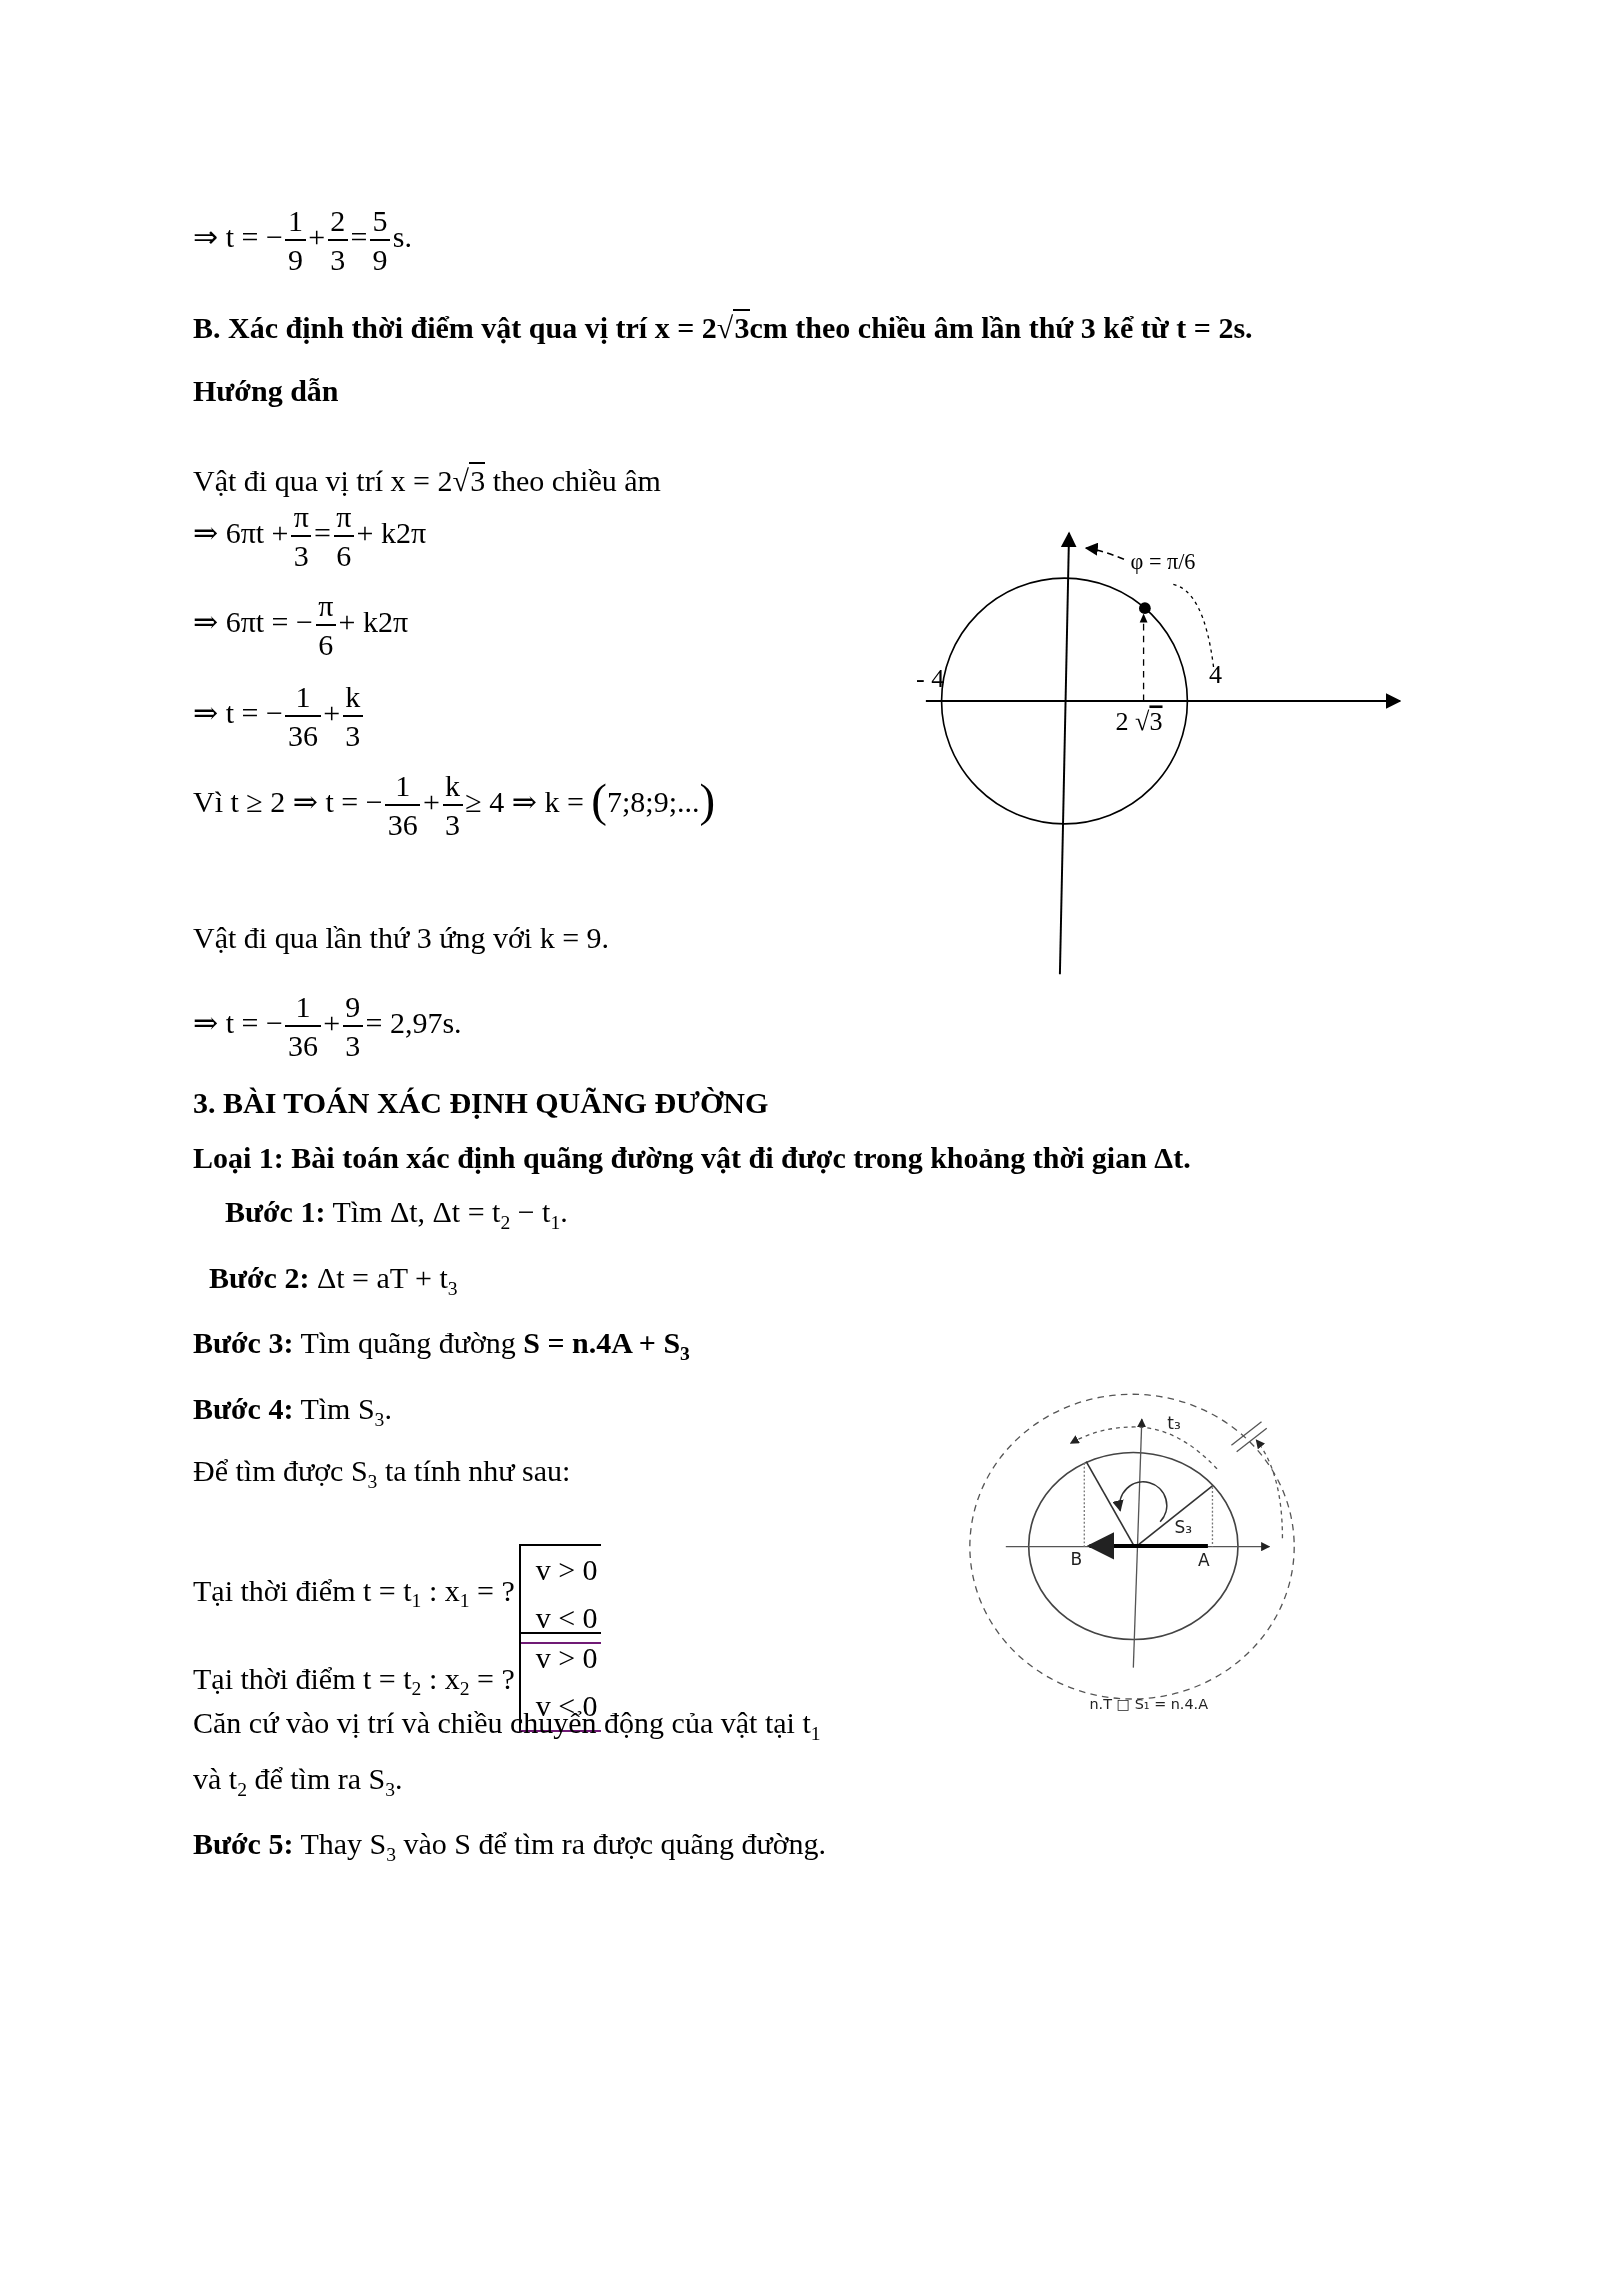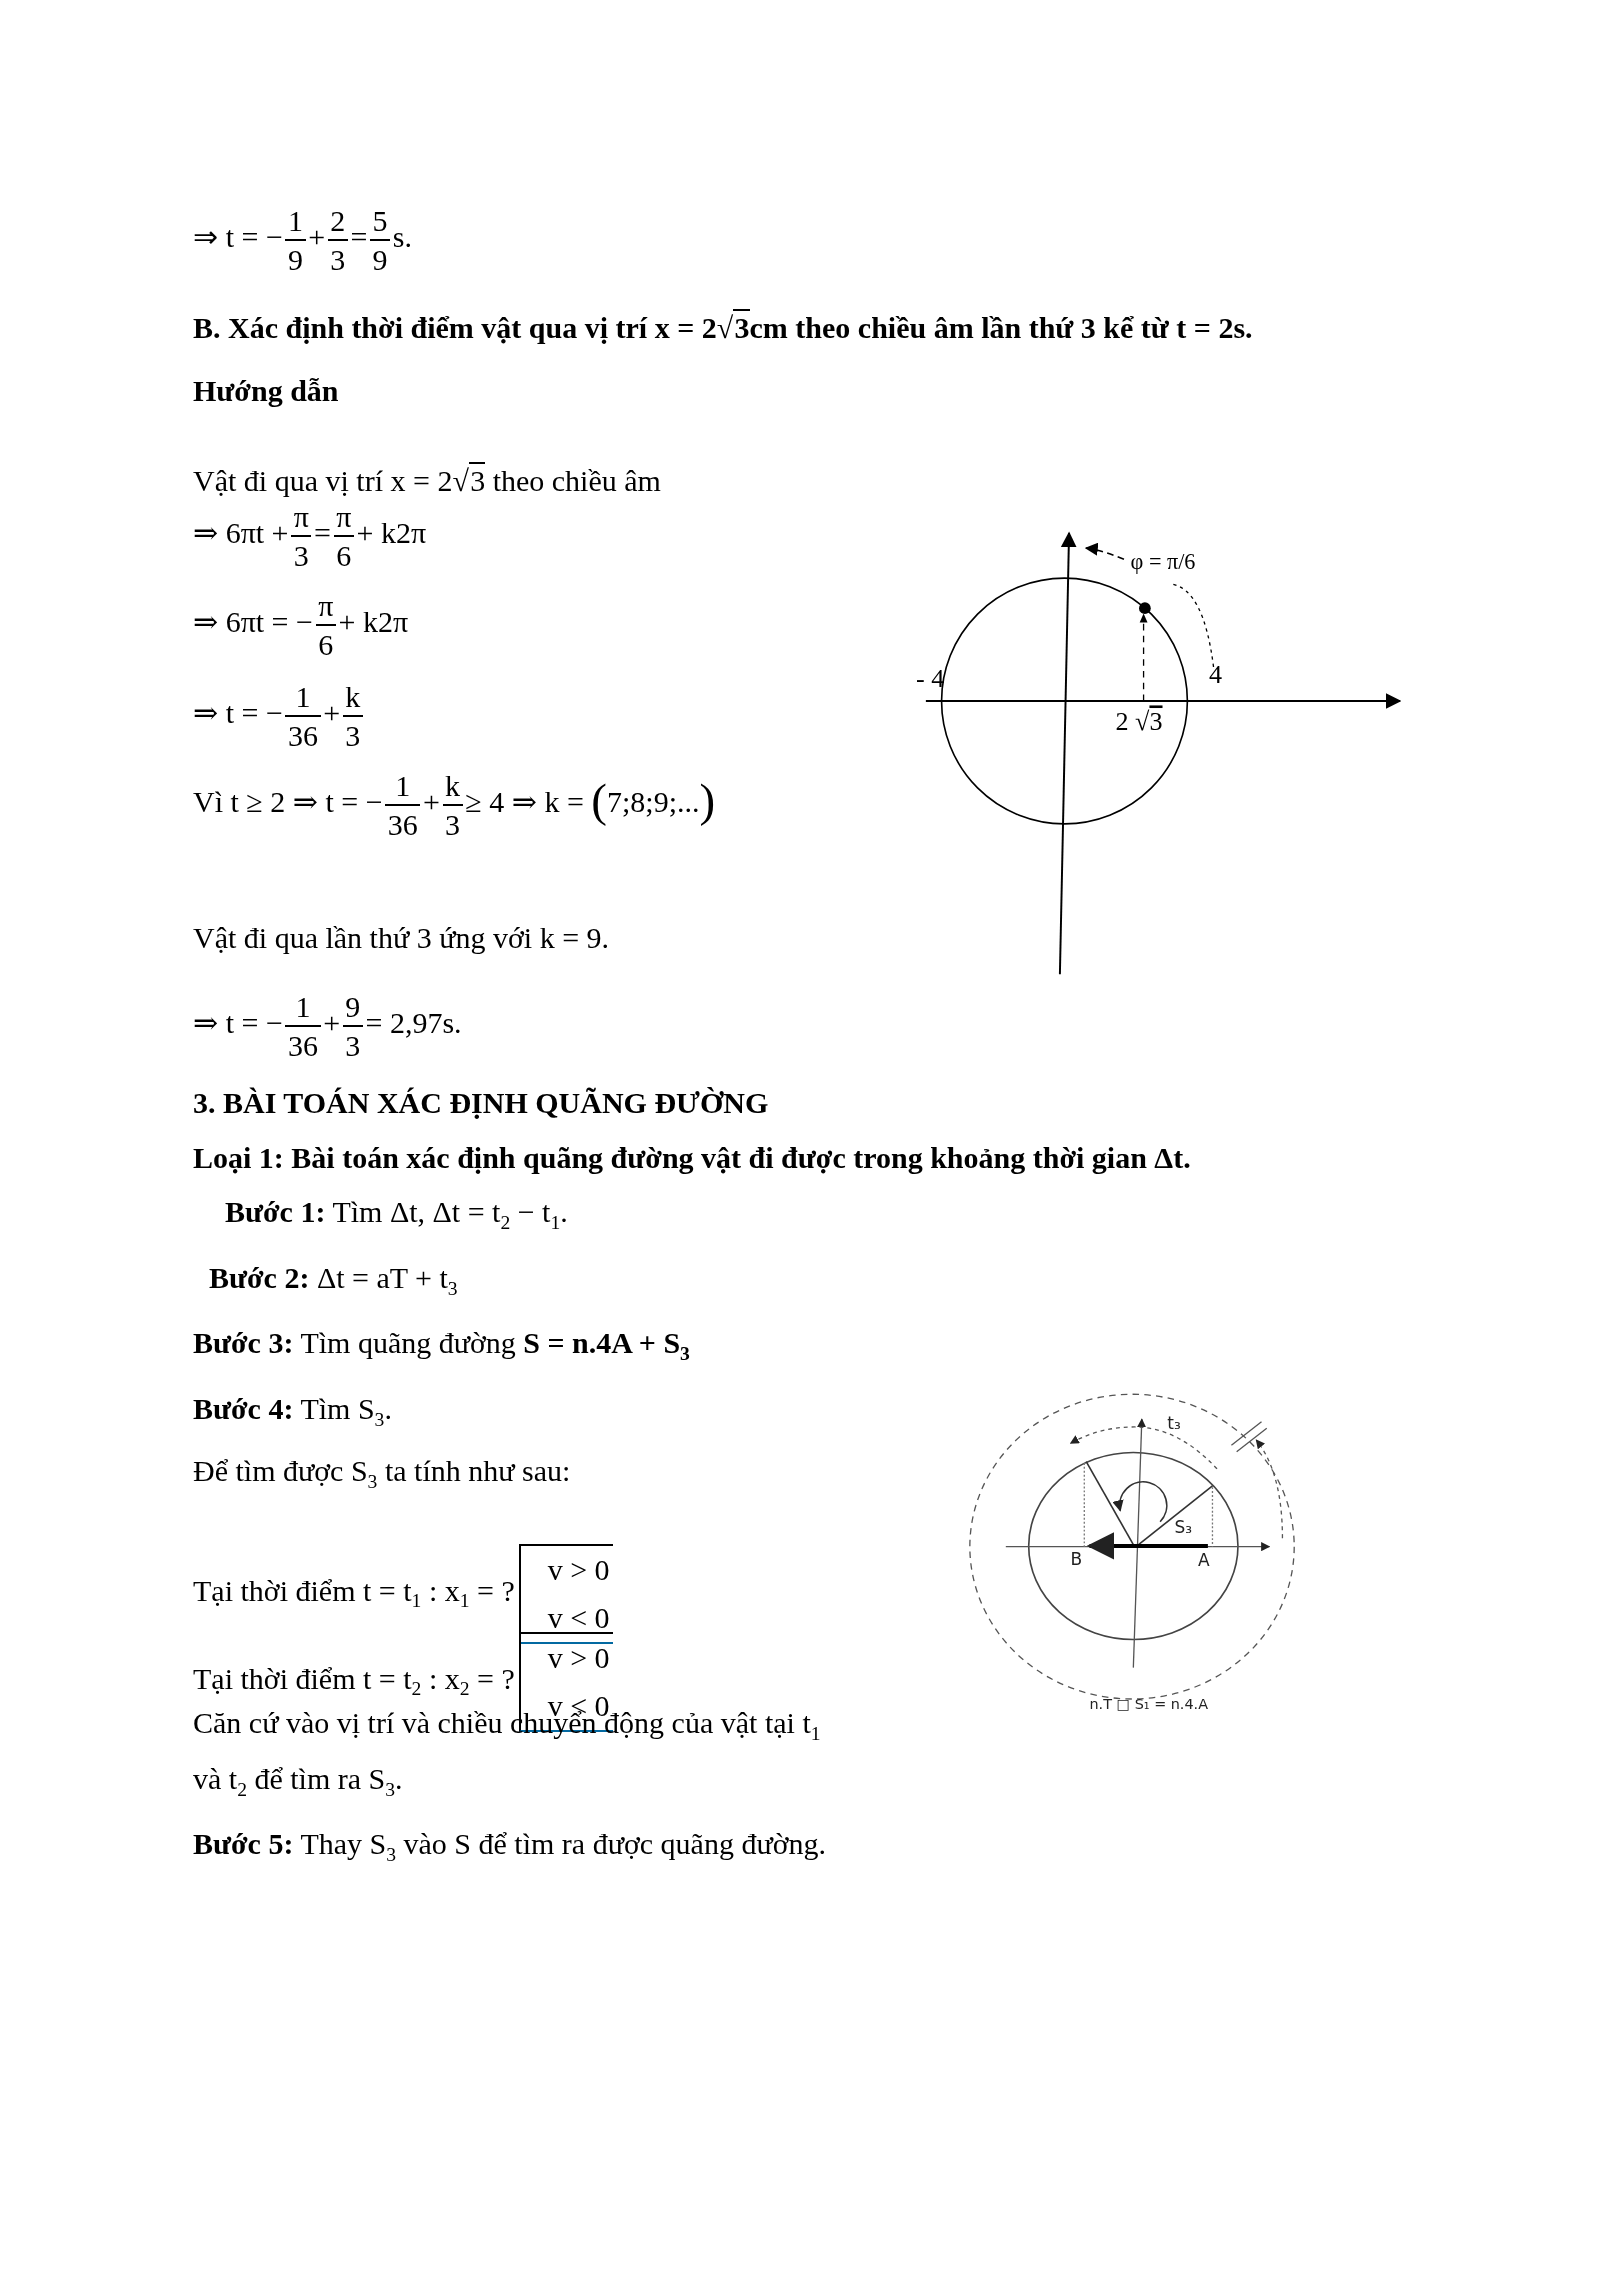--- a/index.html
+++ b/index.html
@@ -7,21 +7,21 @@
          font-family:"Liberation Serif", "DejaVu Serif", serif; color:#000; }
   .ln { position:absolute; left:193px; font-size:30px; white-space:nowrap; line-height:1; }
   .b { font-weight:bold; }
   .m { font-family:"Liberation Serif", serif; }
   .frac { display:inline-block; vertical-align:middle; text-align:center; margin:0 2.6px; }
   .frac > span { display:block; line-height:1.05; padding:0 2.6px; }
   .frac > span.num { border-bottom:2px solid #000; padding-bottom:2.6px; }
   .frac > span.den { padding-top:2.6px; }
   sub { font-size:19.6px; vertical-align:-6.5px; }
   .sqrt { border-top:2px solid #000; padding-left:1.3px; }
-  .bracket { display:inline-block; vertical-align:middle; border-left:2px solid #000; border-top:2px solid #000; border-bottom:2px solid #0369a1; padding:0 0 0 27px; width:65px; line-height:1.6; margin-left:3.9px; }
+  .bracket { display:inline-block; vertical-align:middle; border-left:2px solid #000; border-top:2px solid #000; border-bottom:2px solid #701a75; padding:0 0 0 15px; width:65px; line-height:1.6; margin-left:3.9px; }
   .bigparen { font-size:47px; vertical-align:-3.9px; font-weight:100; }
   svg { position:absolute; }
   .lbl { font-family:"Liberation Serif", serif; font-size:40px; }
   .lbl2 { font-family:"DejaVu Sans", sans-serif; font-size:26px; fill:#222; }
 </style>
 </head>
 <body>
 
 <div class="ln m" style="top:205px;">
   <span>⇒ t = −</span><span class="frac"><span class="num">1</span><span class="den">9</span></span><span>+</span><span class="frac"><span class="num">2</span><span class="den">3</span></span><span>=</span><span class="frac"><span class="num">5</span><span class="den">9</span></span><span>s.</span>

